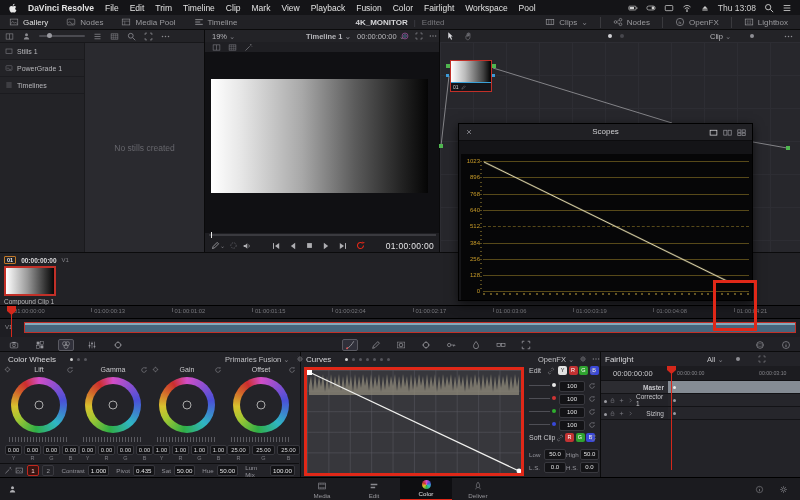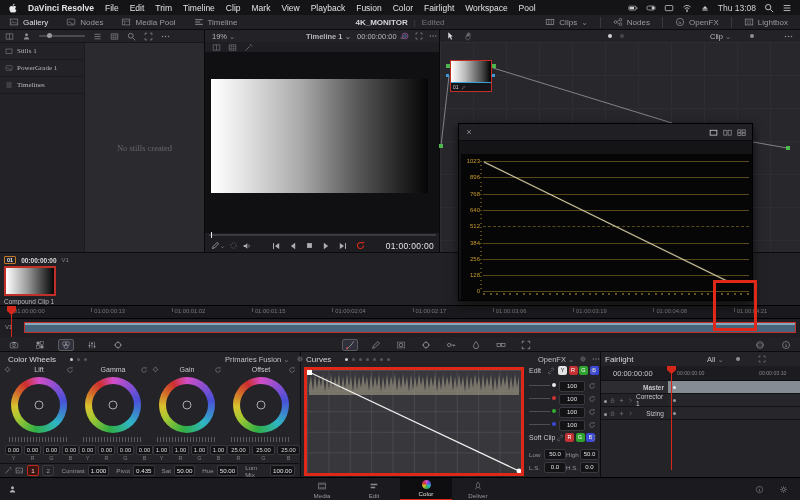--- a/index.html
+++ b/index.html
@@ -19,21 +19,21 @@
           box-sizing:border-box;display:flex;align-items:center;font-size:8px;color:#9a9a9e;}
   .ttab{display:flex;align-items:center;gap:4px;padding:0 9px;height:100%;}
   .ttab.active{color:#e0e0e0;}
   .ttab .ic{color:#8a8a8e;}
   #top-center{position:absolute;left:50%;transform:translateX(-50%);display:flex;gap:6px;align-items:center;}
   #top-center .t1{color:#d5d5d8;font-weight:bold;}
   #top-center .t2{color:#77777c;}
   .rtab{display:flex;align-items:center;gap:4px;padding:0 12px;height:11px;border-left:1px solid #3a3a3e;}
   .rtab:first-child{border-left:none;}
   
-  #gallery{left:0;top:30px;width:205px;height:222px;background:#26262b;border-right:1px solid #0a0a0b;box-sizing:border-box;font-family:Liberation Serif, serif;}
+  #gallery{left:0;top:30px;width:205px;height:222px;background:#26262b;border-right:1px solid #0a0a0b;box-sizing:border-box;}
   #gtoolbar{position:absolute;left:0;top:0;width:100%;height:13px;background:#232327;border-bottom:1px solid #17171a;
             display:flex;align-items:center;padding:0 5px;box-sizing:border-box;gap:8px;color:#8b8b90;}
   #gslider{width:46px;height:2px;background:#4a4a50;border-radius:1px;position:relative;}
   #gslider i{position:absolute;left:8px;top:-2px;width:5px;height:5px;border-radius:50%;background:#9a9aa0;}
   #gside{position:absolute;left:0;top:13px;width:84px;height:209px;background:#232327;border-right:1px solid #1a1a1d;}
   .g-item{height:16px;display:flex;align-items:center;gap:4px;padding:0 5px;border-bottom:1px solid #1b1b1f;
           color:#b8b8bc;font-size:7px;}
   .g-item .ic{color:#76767c;}
   #gcontent{position:absolute;left:85px;top:13px;right:0;bottom:0;background:#2a2a2f;display:flex;
             align-items:center;justify-content:center;color:#66666c;font-size:8.5px;}
@@ -569,20 +569,21 @@
     </div>
   </div>
 
   <div id="scopes" class="abs">
     <div id="schead">
       <span class="ic abs" style="left:6px;top:4px;width:8px;height:8px;color:#9a9aa0">
           <svg viewBox="0 0 12 12">
             <path d="M3 3l6 6M9 3L3 9" stroke="currentColor" stroke-width="1.1"></path>
           </svg>
         </span>
+      <span class="abs" style="left:0;right:0;top:3px;text-align:center">Scopes</span>
       <span class="ic abs" style="left:250px;top:4px;width:9px;height:9px;color:#d8d8dc">
           <svg viewBox="0 0 12 12">
             <rect x="1.5" y="3" width="9" height="6.5" fill="none" stroke="currentColor"></rect>
           </svg>
         </span>
       <span class="ic abs" style="left:264px;top:4px;width:9px;height:9px;color:#8e8e94">
           <svg viewBox="0 0 12 12">
             <rect x="1" y="3" width="4.2" height="6.5" fill="none" stroke="currentColor"></rect>
             <rect x="6.8" y="3" width="4.2" height="6.5" fill="none" stroke="currentColor"></rect>
           </svg>

